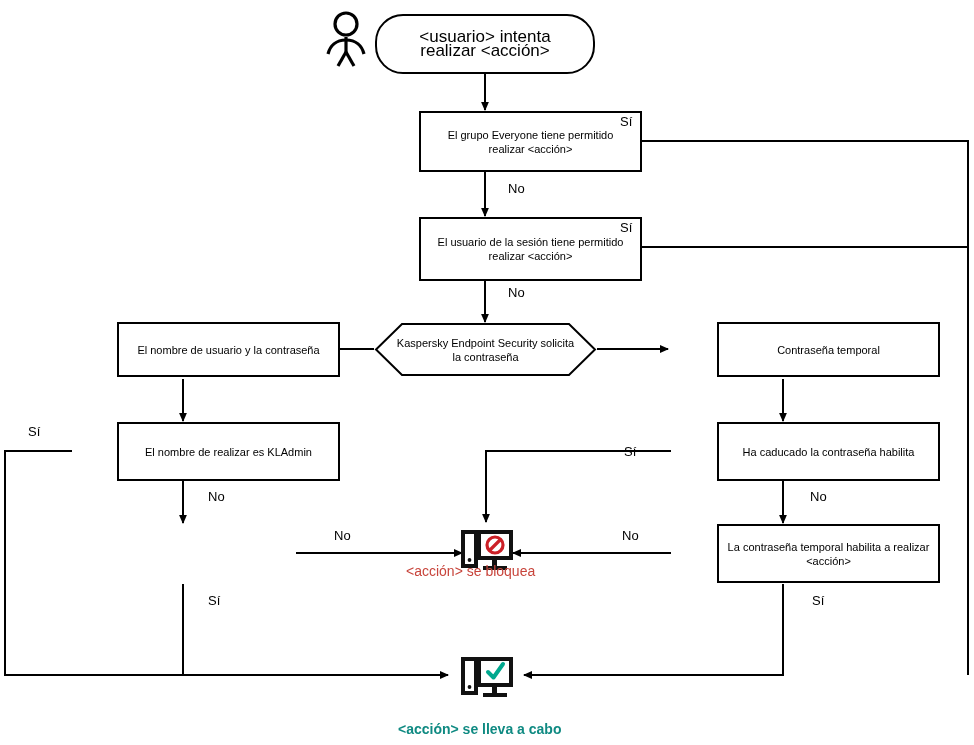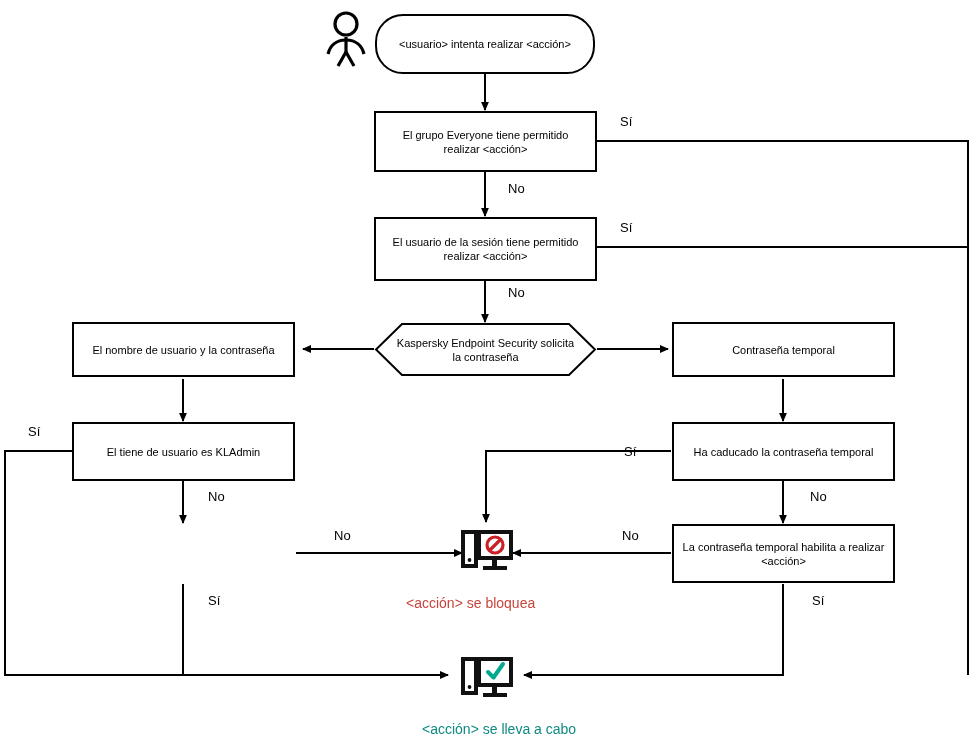--- a/index.html
+++ b/index.html
@@ -32,25 +32,26 @@
     justify-content: center;
     text-align: center;
     color: #000000;
     background: #ffffff;
   }
   .proc {
     border: 2px solid #000000;
     font-size: 11px;
     line-height: 14px;
     padding: 2px 8px;
+    margin-left: 45px;
   }
   .term {
     border: 2px solid #000000;
     border-radius: 28px;
-    font-size: 11px;
+    font-size: 17px;
     line-height: 14px;
     padding: 2px 14px;
   }
   .hexwrap {
     position: absolute;
   }
   .hexlabel {
     position: absolute;
     display: flex;
     align-items: center;
@@ -159,25 +160,25 @@
 
   <div class="node proc" style="left:72px; top:322px; width:223px; height:55px;">
     <span>El nombre de usuario y la contraseña</span>
   </div>
 
   <div class="node proc" style="left:672px; top:322px; width:223px; height:55px;">
     <span>Contraseña temporal</span>
   </div>
 
   <div class="node proc" style="left:72px; top:422px; width:223px; height:59px;">
-    <span>El tiene de usuario es KLAdmin</span>
+    <span>El nombre de realizar es KLAdmin</span>
   </div>
 
   <div class="node proc" style="left:672px; top:422px; width:223px; height:59px;">
-    <span>Ha caducado la contraseña temporal</span>
+    <span>Ha caducado la contraseña habilita</span>
   </div>
 
 
   <div class="node proc" style="left:672px; top:524px; width:223px; height:59px;justify-content:center;">
     <span>La contraseña temporal habilita a realizar &lt;acción&gt;</span>
   </div>
 
   <div class="edge-label" style="left:620px; top:114px;"><span>Sí</span></div>
   <div class="edge-label" style="left:508px; top:181px;"><span>No</span></div>
   <div class="edge-label" style="left:620px; top:220px;"><span>Sí</span></div>
@@ -199,31 +200,31 @@
     <svg width="56" height="56" viewBox="0 0 56 56" xmlns="http://www.w3.org/2000/svg">
       <rect x="4" y="8" width="13" height="34" fill="none" stroke="#111111" stroke-width="4"></rect>
       <circle cx="10.5" cy="36" r="1.9" fill="#111111"></circle>
       <rect x="20" y="8" width="32" height="26" fill="none" stroke="#111111" stroke-width="4"></rect>
       <rect x="33" y="34" width="5" height="8" fill="#111111"></rect>
       <rect x="24" y="42" width="24" height="4" fill="#111111"></rect>
       <circle cx="36" cy="21" r="8" fill="none" stroke="#cc2027" stroke-width="3.2"></circle>
       <path d="M30.5 26.5 L41.5 15.5" stroke="#cc2027" stroke-width="3.2"></path>
     </svg>
   </div>
-  <div class="caption cap-block" style="left:406px; top:595px;">
+  <div class="caption cap-block" style="left:406px; top:563px;">
     <span>&lt;acción&gt; se bloquea</span>
   </div>
 
   <div class="icon-box" style="left:459px; top:651px; width:56px; height:56px;">
     <svg width="56" height="56" viewBox="0 0 56 56" xmlns="http://www.w3.org/2000/svg">
       <rect x="4" y="8" width="13" height="34" fill="none" stroke="#111111" stroke-width="4"></rect>
       <circle cx="10.5" cy="36" r="1.9" fill="#111111"></circle>
       <rect x="20" y="8" width="32" height="26" fill="none" stroke="#111111" stroke-width="4"></rect>
       <rect x="33" y="34" width="5" height="8" fill="#111111"></rect>
       <rect x="24" y="42" width="24" height="4" fill="#111111"></rect>
       <path d="M29 21 L34.5 26.5 L44 13" fill="none" stroke="#00a88e" stroke-width="4" stroke-linecap="round" stroke-linejoin="round"></path>
     </svg>
   </div>
-  <div class="caption cap-ok" style="left:422px; top:721px;">
+  <div class="caption cap-ok" style="left:398px; top:721px;font-weight:bold;">
     <span>&lt;acción&gt; se lleva a cabo</span>
   </div>
 
 </div>
 
 </body></html>

